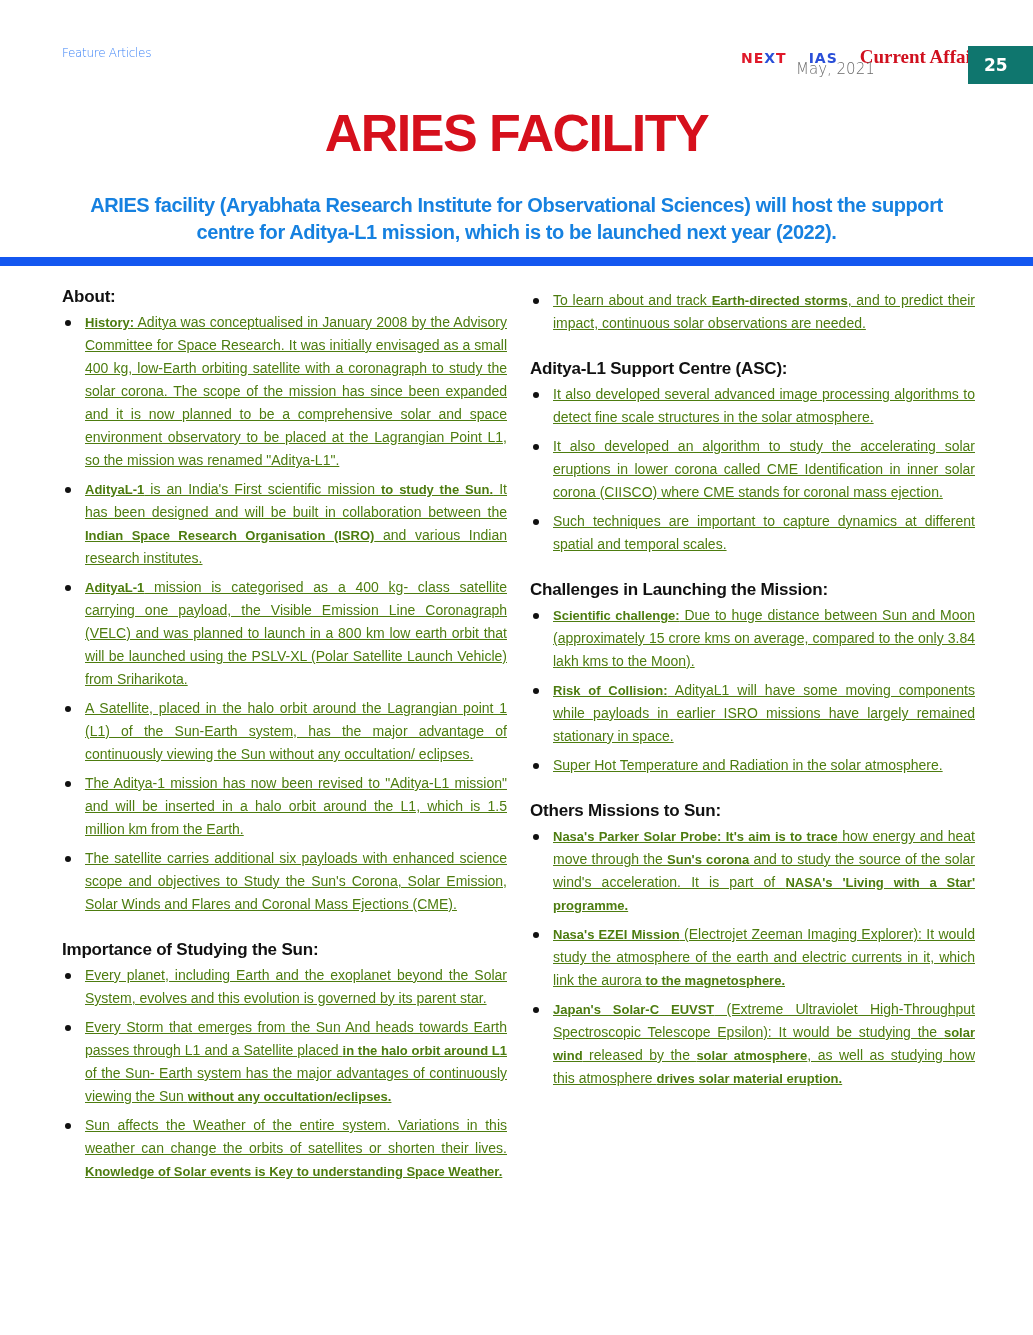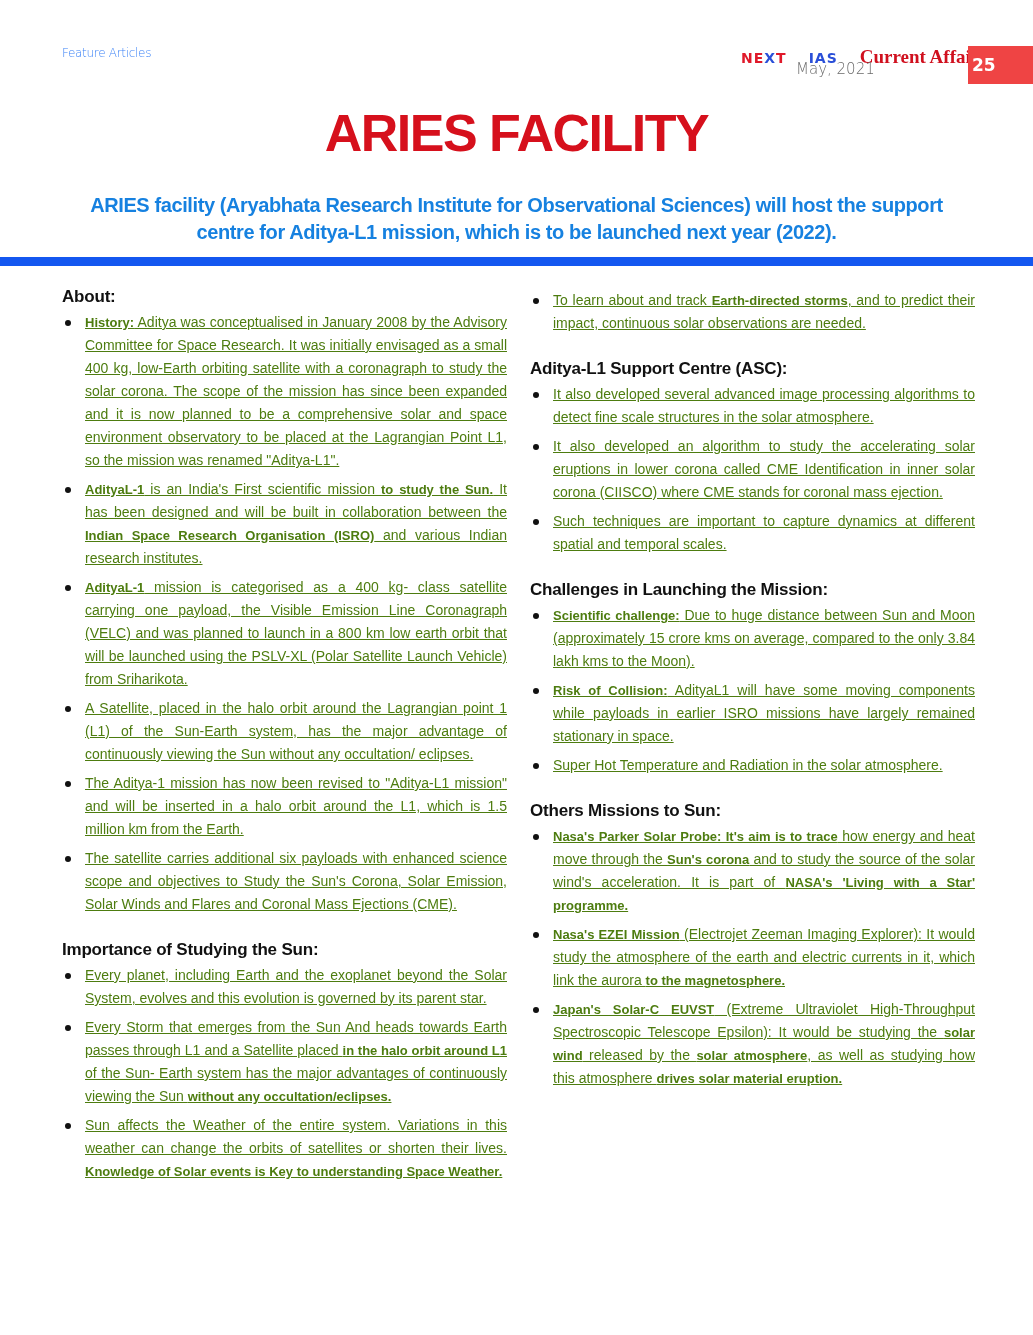--- a/index.html
+++ b/index.html
@@ -6,21 +6,21 @@
     html, body { width: 1033px; height: 1335px; background: #ffffff; overflow: hidden; }
     body { position: relative; font-family: "Liberation Sans", sans-serif; color: #1a1a1a; }
 
     .section-label { position: absolute; left: 62px; top: 46px; font-size: 12px; color: #3b82f6; font-family: "DejaVu Sans", sans-serif; font-weight: 300; letter-spacing: -0.3px; }
     .brand { position: absolute; left: 720px; top: 46px; display: flex; align-items: baseline; gap: 22px; white-space: nowrap; margin-left: 21px; }
     .brand-next { font-family: "DejaVu Sans", sans-serif; font-weight: bold; font-size: 14px; color: #e0192a; letter-spacing: 1px; }
     .brand-next .x { color: #2a4fd8; }
     .brand-ias { font-family: "DejaVu Sans", sans-serif; font-weight: bold; font-size: 14px; color: #2a4fd8; letter-spacing: 1px; }
     .brand-ca { font-family: "Liberation Serif", serif; font-weight: bold; font-size: 19px; color: #d0101e; }
     .issue-date { position: absolute; left: 796px; top: 60px; font-size: 15px; color: #6b6b6b; font-family: "DejaVu Sans", sans-serif; font-weight: 300; }
-    .page-num { position: absolute; left: 968px; top: 46px; width: 65px; height: 38px; background: #ef4444; color: #fff; font-weight: bold; font-size: 17px; display: flex; align-items: center; padding-left: 4px; font-family: "DejaVu Sans", sans-serif; }
+    .page-num { position: absolute; left: 968px; top: 46px; width: 65px; height: 38px; background: #0f766e; color: #fff; font-weight: bold; font-size: 17px; display: flex; align-items: center; padding-left: 16px; font-family: "DejaVu Sans", sans-serif; }
 
     .title { position: absolute; left: 0; width: 1033px; top: 103px; text-align: center; font-size: 52px; font-weight: bold; color: #d6101c; letter-spacing: -1.5px; font-family: "Liberation Sans", sans-serif; }
     .subtitle { position: absolute; left: 80px; width: 873px; top: 192px; text-align: center; font-size: 20px; font-weight: bold; color: #1681e0; line-height: 27px; letter-spacing: -0.4px; }
     .divider { position: absolute; left: 0; top: 257px; width: 1033px; height: 9px; background: #1457f0; }
 
     .col { position: absolute; top: 287px; width: 445px; }
     .col-left { left: 62px; }
     .col-right { left: 530px; }
     h2 { font-size: 17px; font-weight: bold; color: #111; margin-bottom: 4px; letter-spacing: -0.2px; }
     h2.spaced { margin-top: 24px; }

